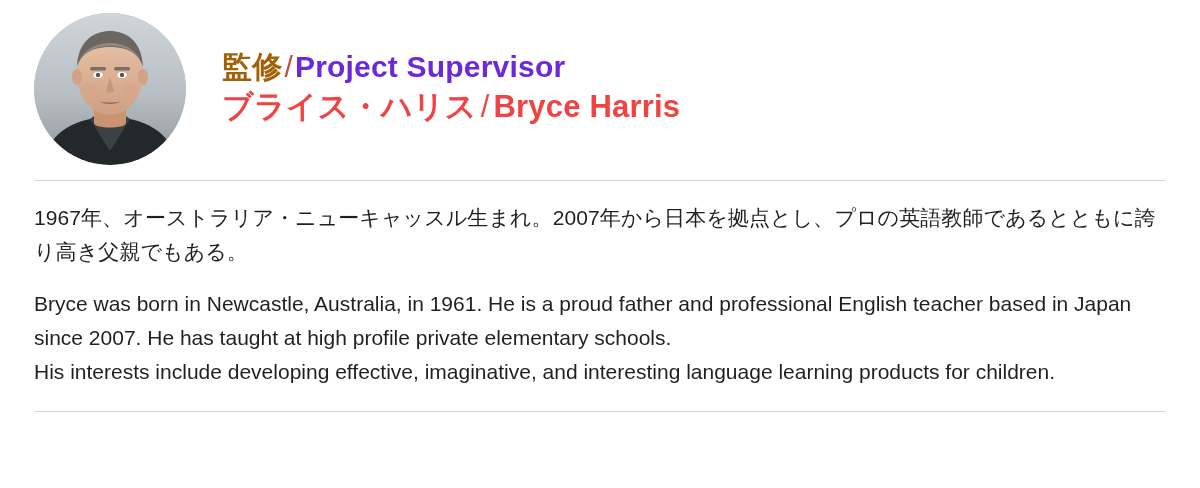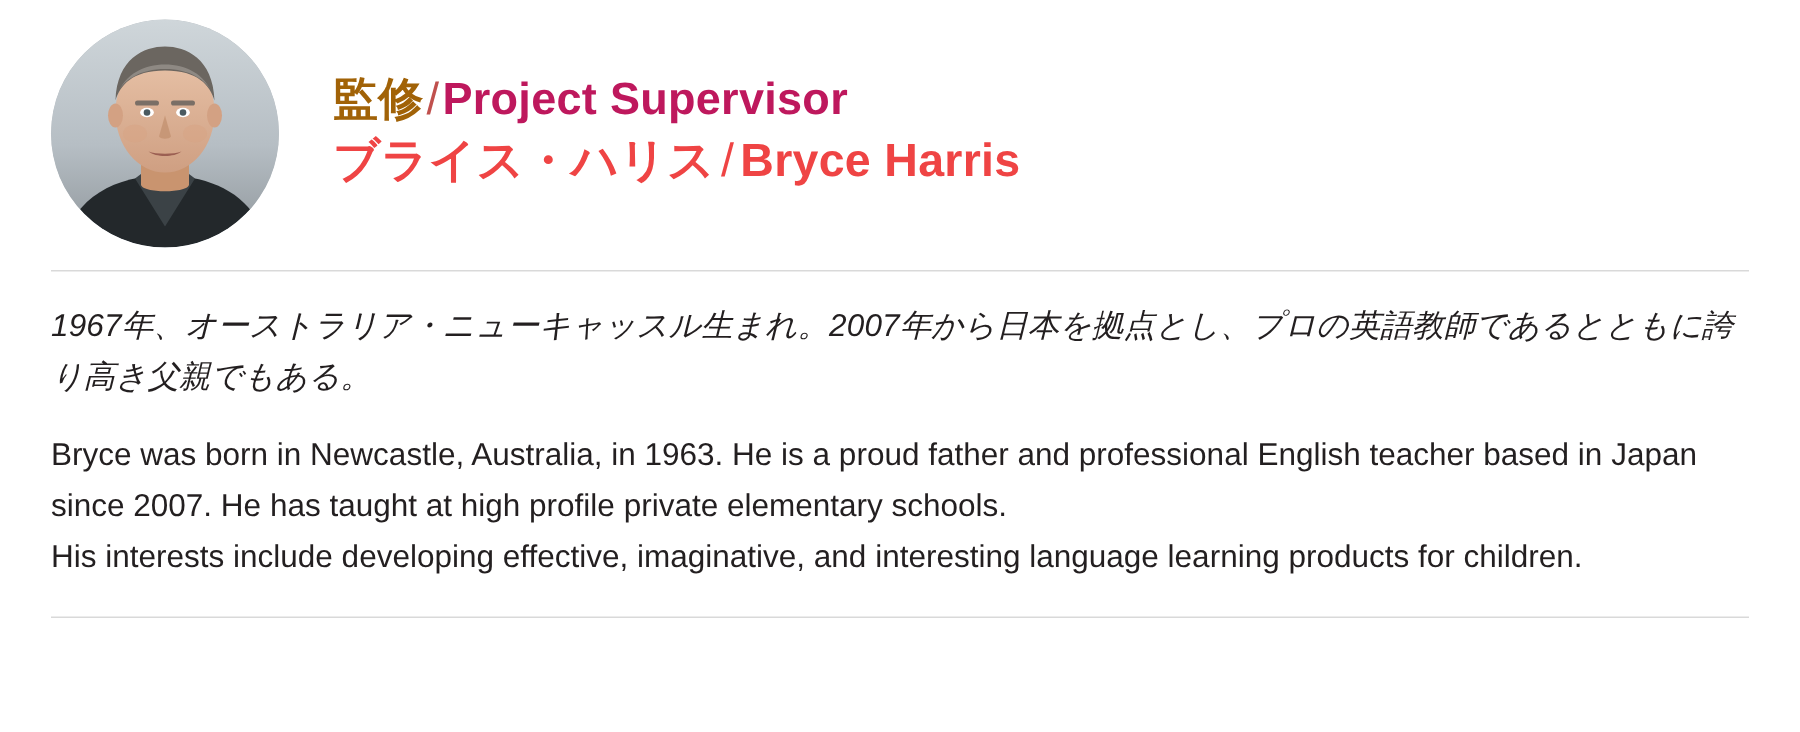--- a/index.html
+++ b/index.html
@@ -54,21 +54,21 @@
 
   .role-line {
     font-size: 30px;
     font-weight: 700;
     letter-spacing: 0.2px;
     line-height: 1.18;
     margin-bottom: 4px;
   }
   .role-jp { color: #a16207; }
   .role-sep { color: #c0504d; font-weight: 400; padding: 0 2px; }
-  .role-en { color: #be185d; text-align: center; }
+  .role-en { color: #6d28d9; text-align: center; }
 
   .person-line {
     font-size: 31px;
     font-weight: 700;
     color: #ef4444;
     line-height: 1.2;
     letter-spacing: 0.2px;
   }
   .person-sep { font-weight: 400; padding: 0 4px; }
 
@@ -86,21 +86,20 @@
     padding-top: 20px;
   }
   .bio p {
     margin: 0;
     color: #231f20;
   }
   .bio-jp {
     font-size: 21px;
     line-height: 1.62;
     letter-spacing: 0.1px;
-    font-style: italic;
   }
   .bio-en {
     font-size: 21px;
     line-height: 1.62;
     letter-spacing: 0px;
     margin-top: 18px !important;
   }
   .bio-en-2, .bio-en-3 { margin-top: 0 !important; }
   .bio-jp-2 { margin-top: 0 !important; }
 </style>
@@ -169,19 +168,19 @@
         <span>ブライス・ハリス</span><span class="person-sep">/</span><span>Bryce Harris</span>
       </div>
     </div>
 
   </div>
 
   <div class="rule top"></div>
 
   <div class="bio">
     <p class="bio-jp bio-jp-1">1967年、オーストラリア・ニューキャッスル生まれ。2007年から日本を拠点とし、プロの英語教師であるとともに誇り高き父親でもある。</p>
-    <p class="bio-en bio-en-1">Bryce was born in Newcastle, Australia, in 1963. He is a proud father and professional English teacher based in Japan since 2007. He has taught at high profile private elementary schools.</p>
+    <p class="bio-en bio-en-1">Bryce was born in Newcastle, Australia, in 1961. He is a proud father and professional English teacher based in Japan since 2007. He has taught at high profile private elementary schools.</p>
     <p class="bio-en bio-en-3">His interests include developing effective, imaginative, and interesting language learning products for children.</p>
   </div>
 
   <div class="rule bottom"></div>
 
 </div>
 
 </body></html>

